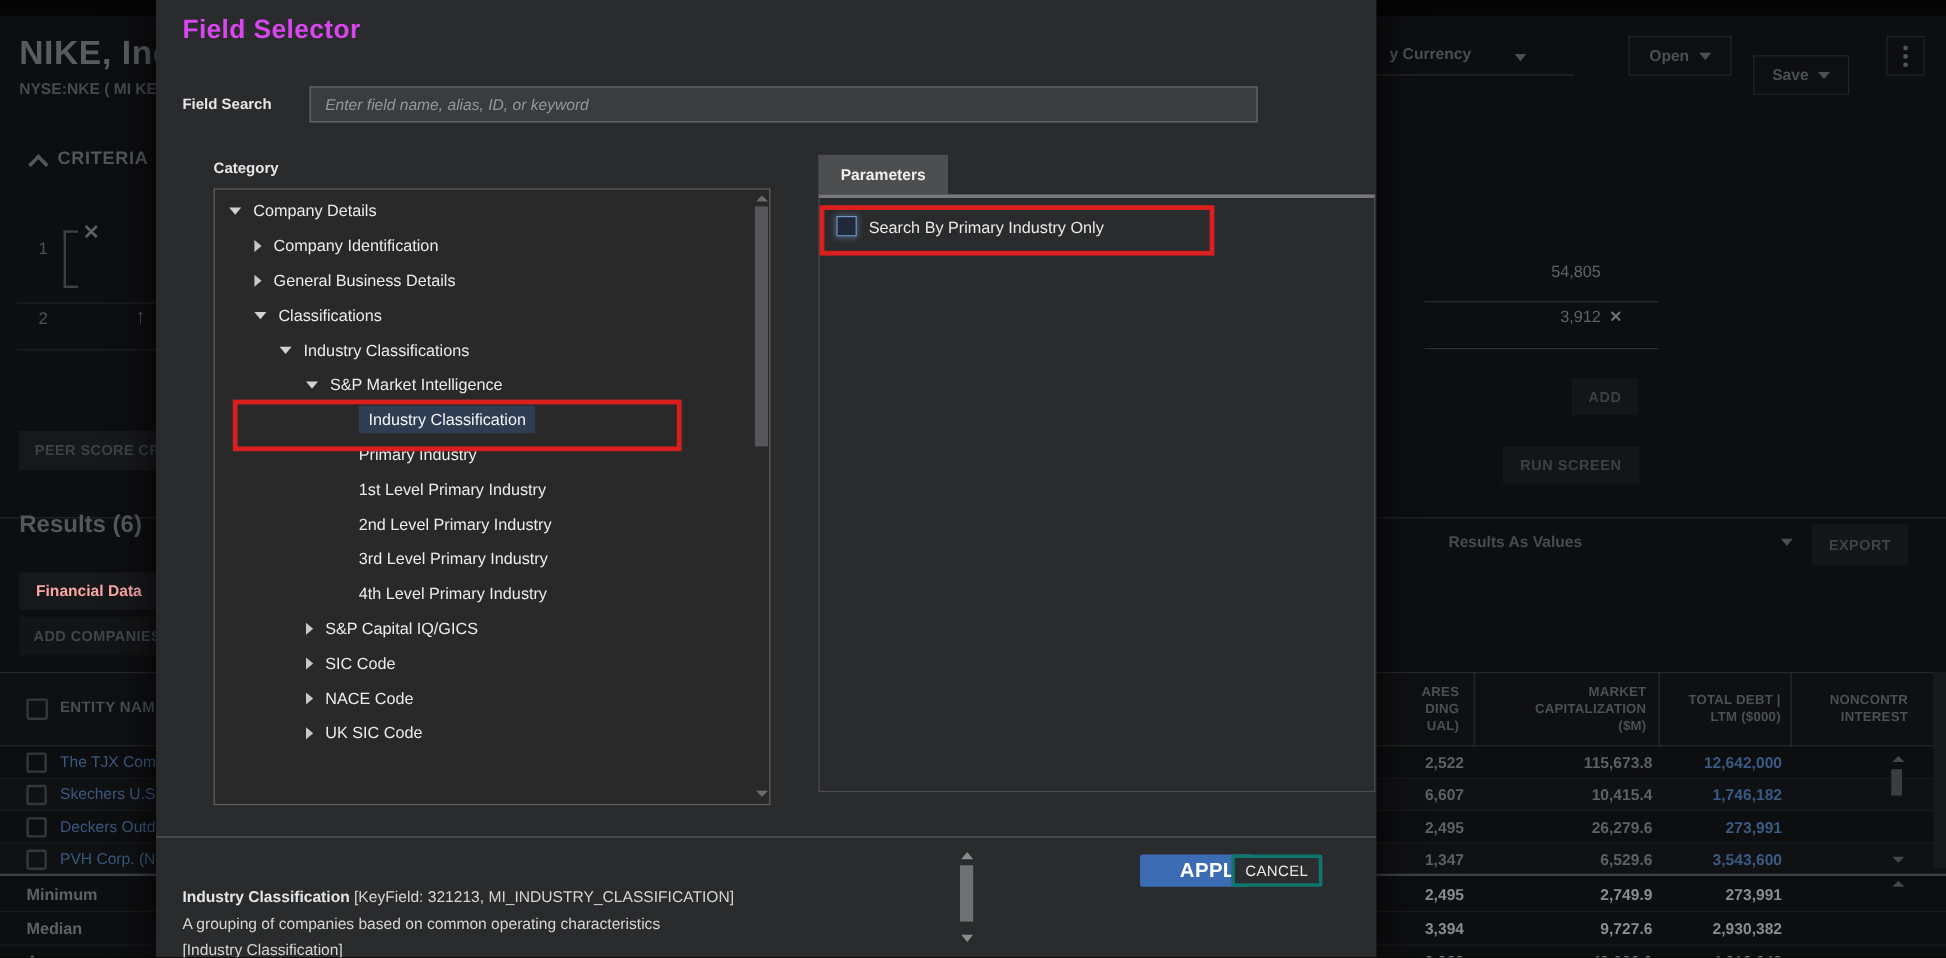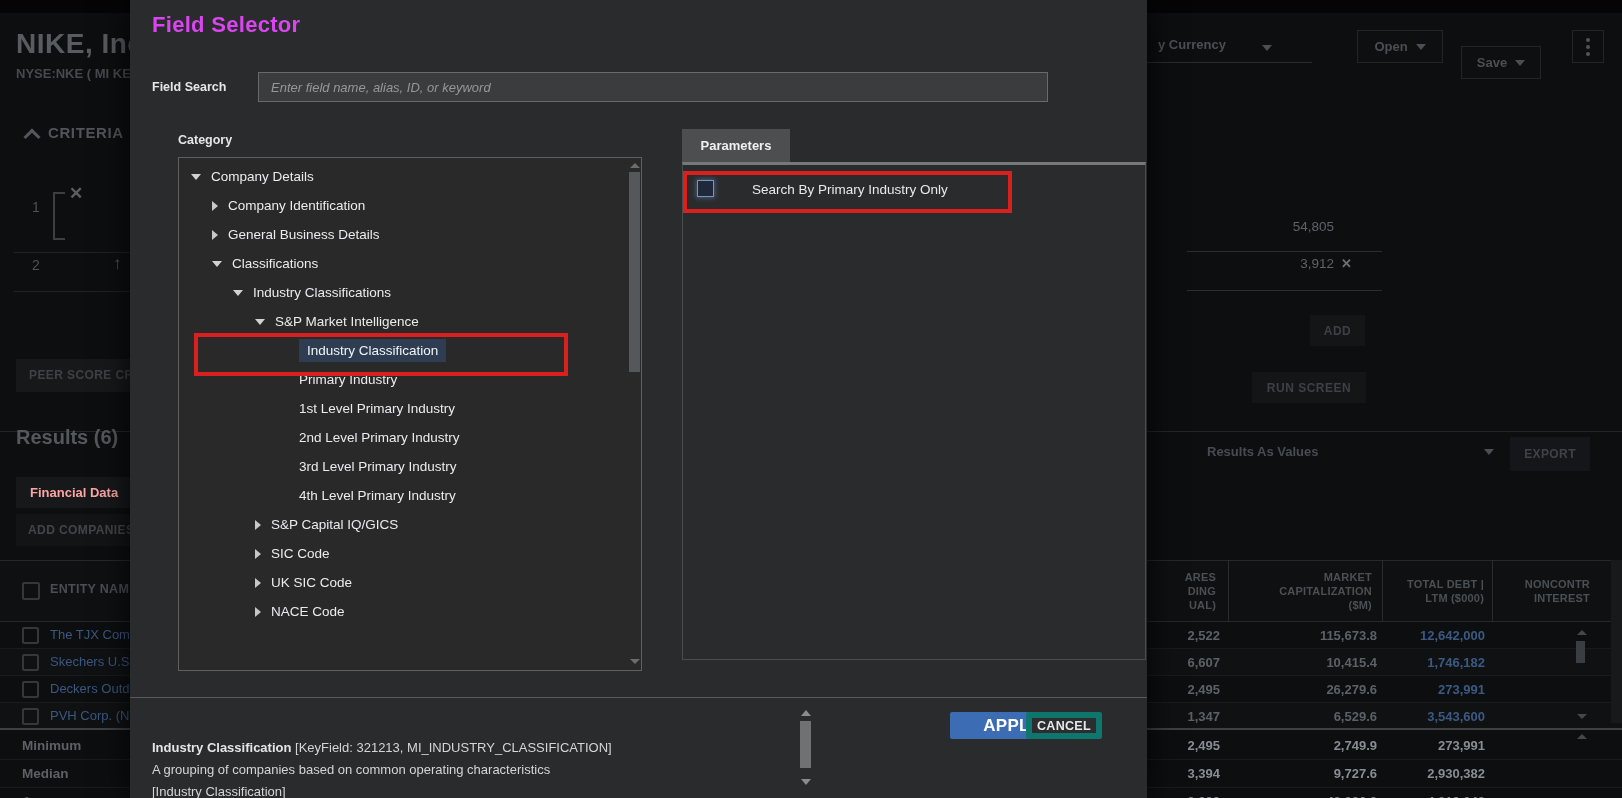--- a/index.html
+++ b/index.html
@@ -86,37 +86,37 @@
   .arr{display:inline-block;vertical-align:middle;margin-right:10px;}
   .arr.down{width:0;height:0;border-left:5px solid transparent;border-right:5px solid transparent;border-top:6px solid #d0d2d4;}
   .arr.right{width:0;height:0;border-top:5px solid transparent;border-bottom:5px solid transparent;border-left:6px solid #c6c8ca;}
   .treescroll-thumb{left:450px;top:14px;width:11px;height:200px;background:#55575a;}
 
   .ptab{left:552px;top:129px;width:108px;height:33px;background:#4d4e50;color:#f0f0f1;font-size:13px;font-weight:700;
         display:flex;align-items:center;justify-content:center;}
   .ppanel{left:552px;top:162px;width:464px;height:498px;background:#2a2b2c;border:1px solid #4b4c4e;border-top:3px solid #77787a;box-sizing:border-box;}
   .pcheck{left:14px;top:15px;width:17px;height:17px;background:#20293a;border:1px solid #7396c6;box-sizing:border-box;
           box-shadow:0 0 5px 1px rgba(110,150,210,.45);}
-  .pcheck-label{left:41px;top:17px;font-size:13.5px;color:#e8e9ea;white-space:nowrap;margin-left:28px;}
+  .pcheck-label{left:41px;top:17px;font-size:13.5px;color:#e8e9ea;white-space:nowrap;}
 
   .annot{border:4px solid #da1f1f;box-sizing:border-box;}
   .annot1{left:64px;top:333px;width:374px;height:43px;}
   .annot2{left:553px;top:171px;width:329px;height:42px;}
 
   .m-footer-div{left:0;top:697px;width:1017px;border-top:1px solid #58595b;}
   .desc{left:22px;top:708px;width:630px;font-size:13px;line-height:22px;color:#d4d5d6;margin-top:29px;}
   .desc b{color:#e4e5e6;}
   .fthumb{left:670px;top:721px;width:11px;height:47px;background:#6f7173;}
   .fs-up{left:671px;top:710px;} .fs-dn{left:671px;top:779px;}
   .tri-up-sm{width:0;height:0;border-left:5px solid transparent;border-right:5px solid transparent;border-bottom:6px solid #8a8c8e;}
   .tri-dn-sm{width:0;height:0;border-left:5px solid transparent;border-right:5px solid transparent;border-top:6px solid #8a8c8e;}
   .applybtn{left:820px;top:712px;width:67px;height:27px;background:#3b6cb4;color:#fff;font-size:17px;font-weight:700;
             letter-spacing:.3px;display:flex;align-items:center;justify-content:center;border-radius:2px;padding-left:28px;}
-  .cancelbtn{left:896px;top:712px;width:76px;height:27px;background:#2c2d2f;border:6px solid #0f766e;box-sizing:border-box;
-             color:#e8e8e9;font-size:12.5px;font-weight:700;letter-spacing:.3px;display:flex;align-items:center;justify-content:center;border-radius:2px;}
+  .cancelbtn{left:896px;top:712px;width:76px;height:27px;background:#2c2d2f;border:3px solid #0f766e;box-sizing:border-box;
+             color:#e8e8e9;font-size:12.5px;font-weight:400;letter-spacing:.3px;display:flex;align-items:center;justify-content:center;border-radius:2px;}
 </style>
 </head>
 <body>
 
 <div class="app">
 
   <div class="abs appheader"></div>
 
   <div class="abs bg-title">NIKE, Inc.</div>
   <div class="abs bg-sub">NYSE:NKE ( MI KE</div>
@@ -267,22 +267,22 @@
         <div class="trow lvl3"><span class="arr down"></span><span class="tlabel">Industry Classifications</span></div>
         <div class="trow lvl4"><span class="arr down"></span><span class="tlabel">S&amp;P Market Intelligence</span></div>
         <div class="trow lvl5"><span class="tlabel sel">Industry Classification</span></div>
         <div class="trow lvl5"><span class="tlabel">Primary Industry</span></div>
         <div class="trow lvl5"><span class="tlabel">1st Level Primary Industry</span></div>
         <div class="trow lvl5"><span class="tlabel">2nd Level Primary Industry</span></div>
         <div class="trow lvl5"><span class="tlabel">3rd Level Primary Industry</span></div>
         <div class="trow lvl5"><span class="tlabel">4th Level Primary Industry</span></div>
         <div class="trow lvl4"><span class="arr right"></span><span class="tlabel">S&amp;P Capital IQ/GICS</span></div>
         <div class="trow lvl4"><span class="arr right"></span><span class="tlabel">SIC Code</span></div>
+        <div class="trow lvl4"><span class="arr right"></span><span class="tlabel">NACE Code</span></div>
         <div class="trow lvl4"><span class="arr right"></span><span class="tlabel">UK SIC Code</span></div>
-        <div class="trow lvl4"><span class="arr right"></span><span class="tlabel">NACE Code</span></div>
       </div>
       <div class="abs mini-tri-up" style="left:451px;top:5px;border-bottom-color:#6a6c6e;"></div>
       <div class="abs treescroll-thumb"></div>
       <div class="abs mini-tri-dn" style="left:451px;top:501px;border-top-color:#6a6c6e;"></div>
     </div>
 
     <div class="abs ptab">Parameters</div>
     <div class="abs ppanel">
       <div class="abs pcheck"></div>
       <div class="abs pcheck-label">Search By Primary Industry Only</div>

